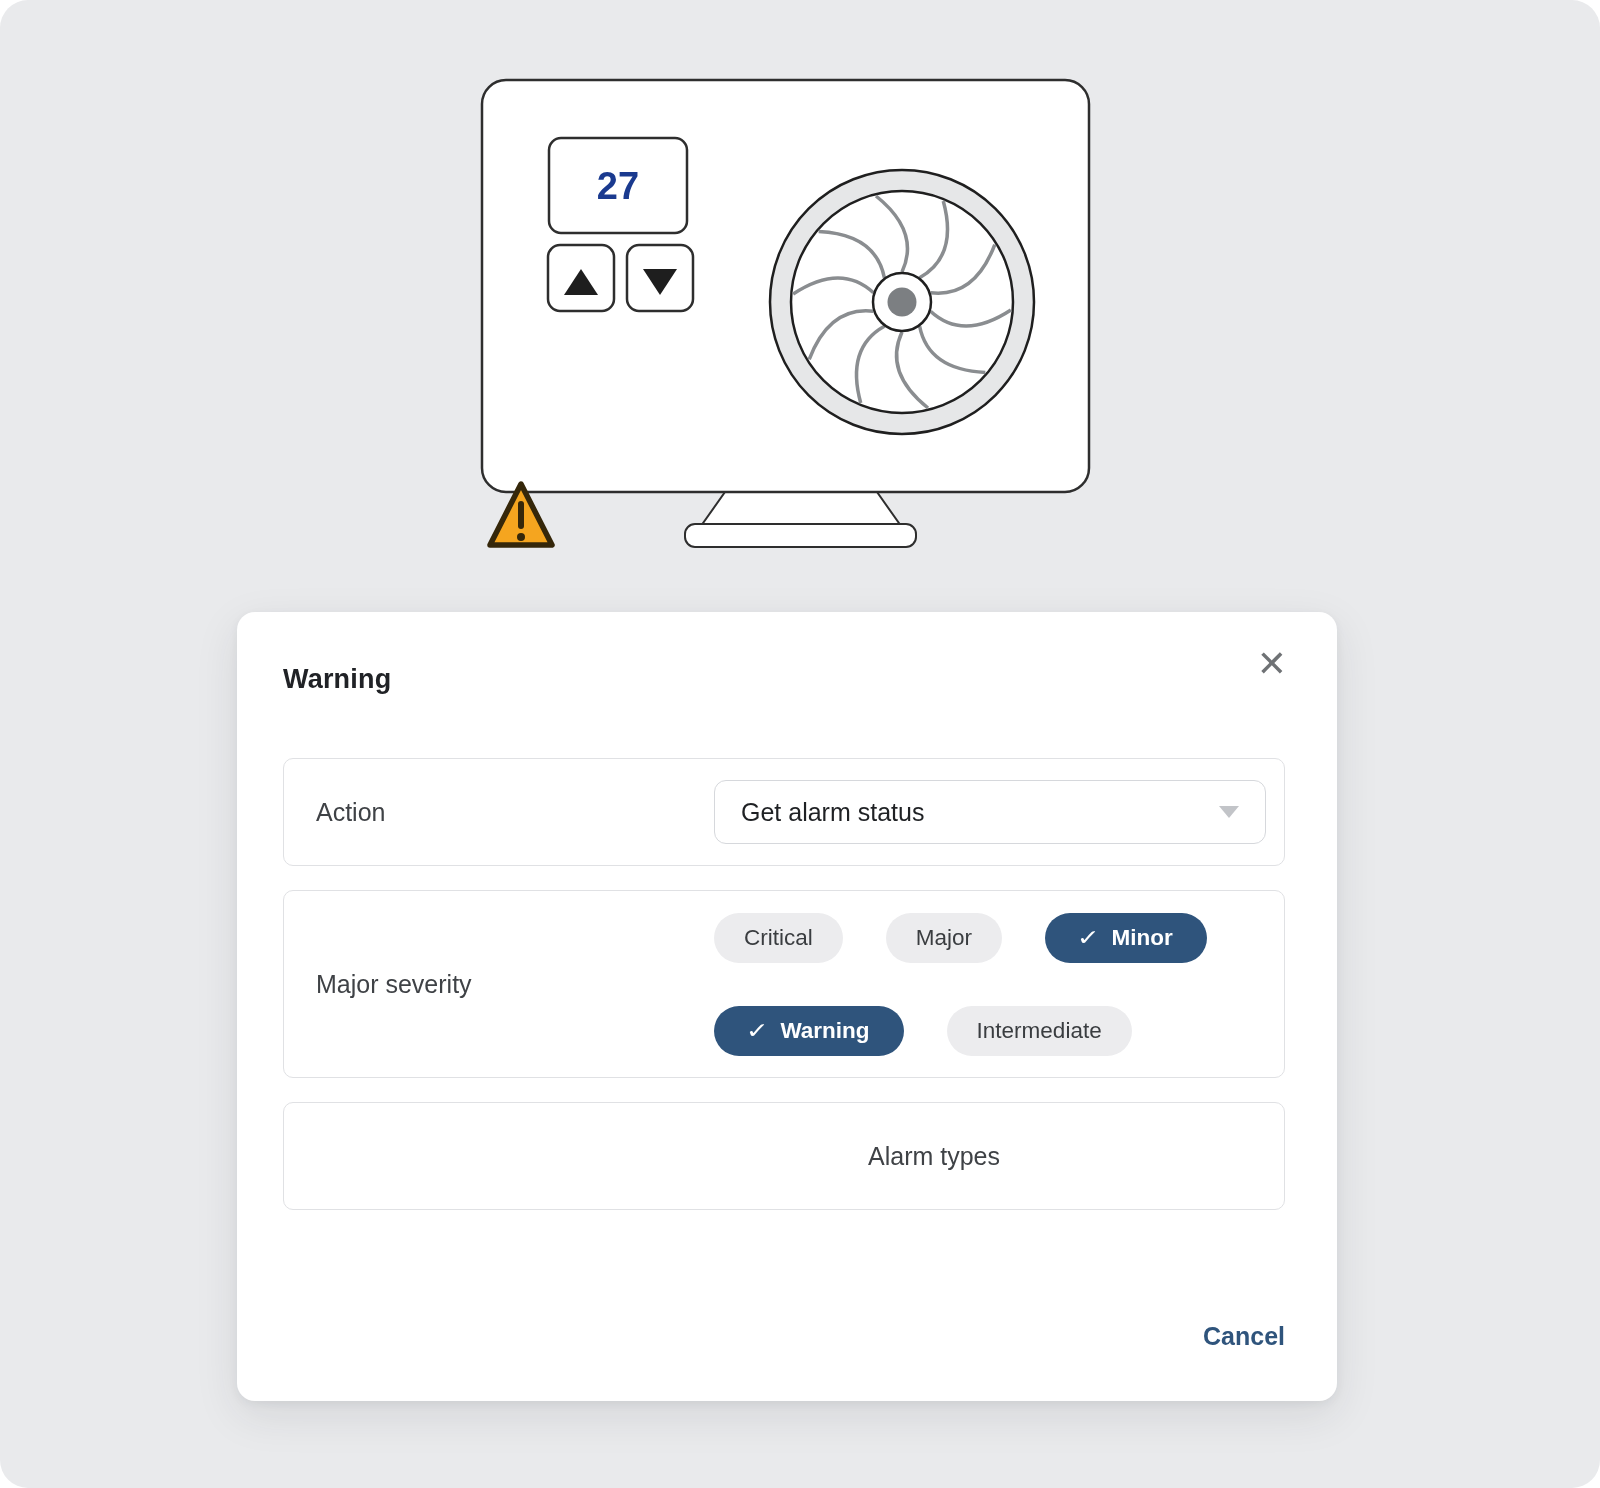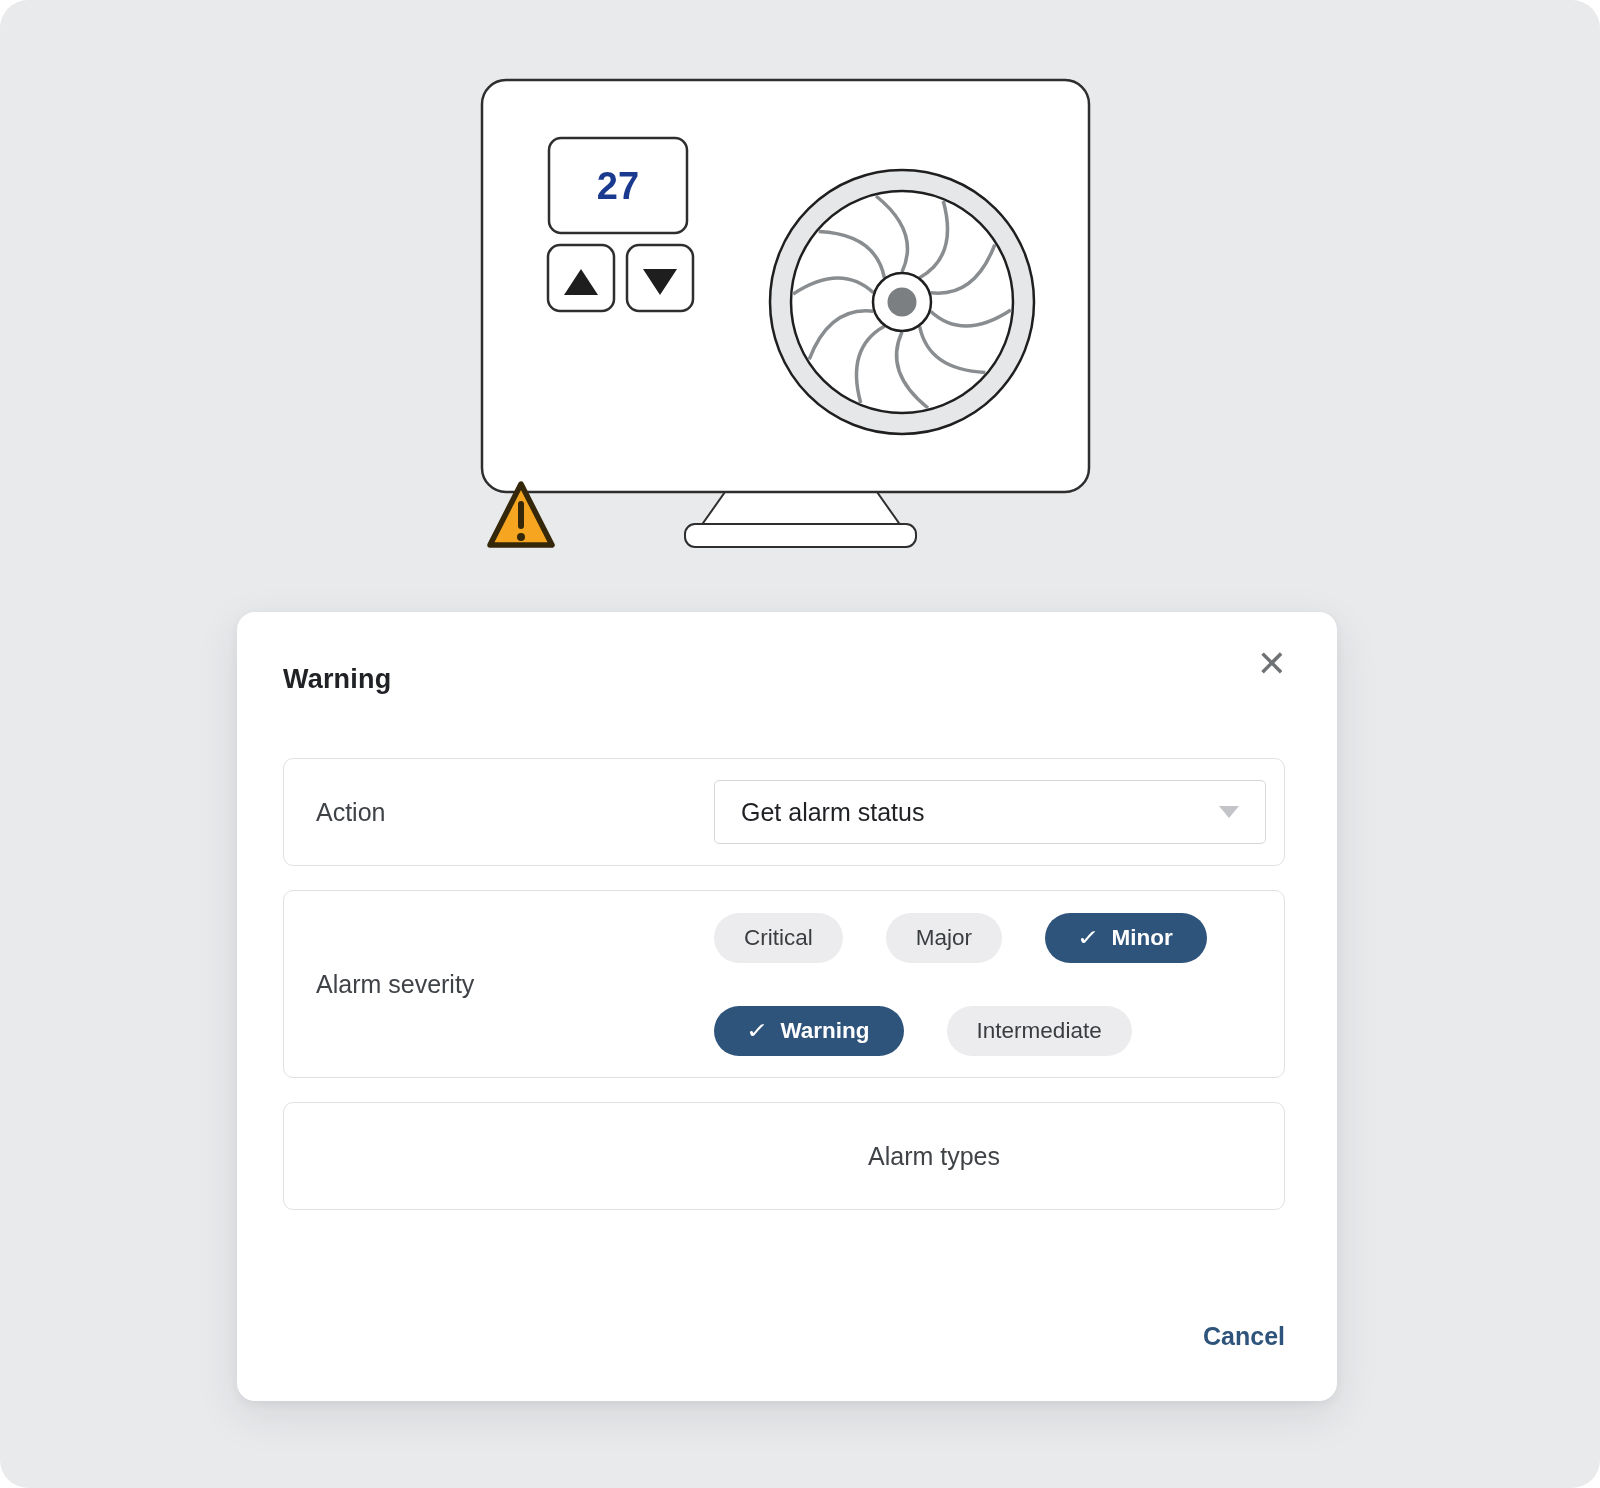--- a/index.html
+++ b/index.html
@@ -48,21 +48,21 @@
     border:1.5px solid var(--row_border);border-radius:10px;
     display:flex;align-items:center;padding:0 18px 0 32px;background:#fff;
   }
   .row-action{height:108px;}
   .row-severity{height:188px;}
   .row-types{height:108px;justify-content:flex-end;}
   .row-label{flex:none;width:398px;font-size:25px;color:var(--label_color);}
   .control{flex:1;display:flex;align-items:center;}
   
   .dropdown{
-    flex:1;height:64px;border:1.5px solid var(--field_border);border-radius:5px;
+    flex:1;height:64px;border:1.5px solid var(--field_border);border-radius:12px;
     display:flex;align-items:center;padding:0 26px;cursor:pointer;background:#fff;
   }
   .dropdown-value{font-size:25px;color:#1f2124;}
   .caret{
     margin-left:auto;width:0;height:0;
     border-left:10px solid transparent;border-right:10px solid transparent;
     border-top:12px solid var(--caret);
   }
   
   .chips{flex-wrap:wrap;column-gap:18px;row-gap:28px;gap:43px;}
@@ -160,21 +160,21 @@
         <div class="row-label">Action</div>
         <div class="control">
           <div class="dropdown">
             <span class="dropdown-value">Get alarm status</span>
             <span class="caret"></span>
           </div>
         </div>
       </div>
 
       <div class="row row-severity">
-        <div class="row-label">Alarm severity</div>
+        <div class="row-label">Major severity</div>
         <div class="control chips">
           <button class="chip">
             <span class="chip-label">Critical</span>
           </button>
           <button class="chip">
             <span class="chip-label">Major</span>
           </button>
           <button class="chip selected">
             <span class="chip-check">✓</span>
             <span class="chip-label">Minor</span>

